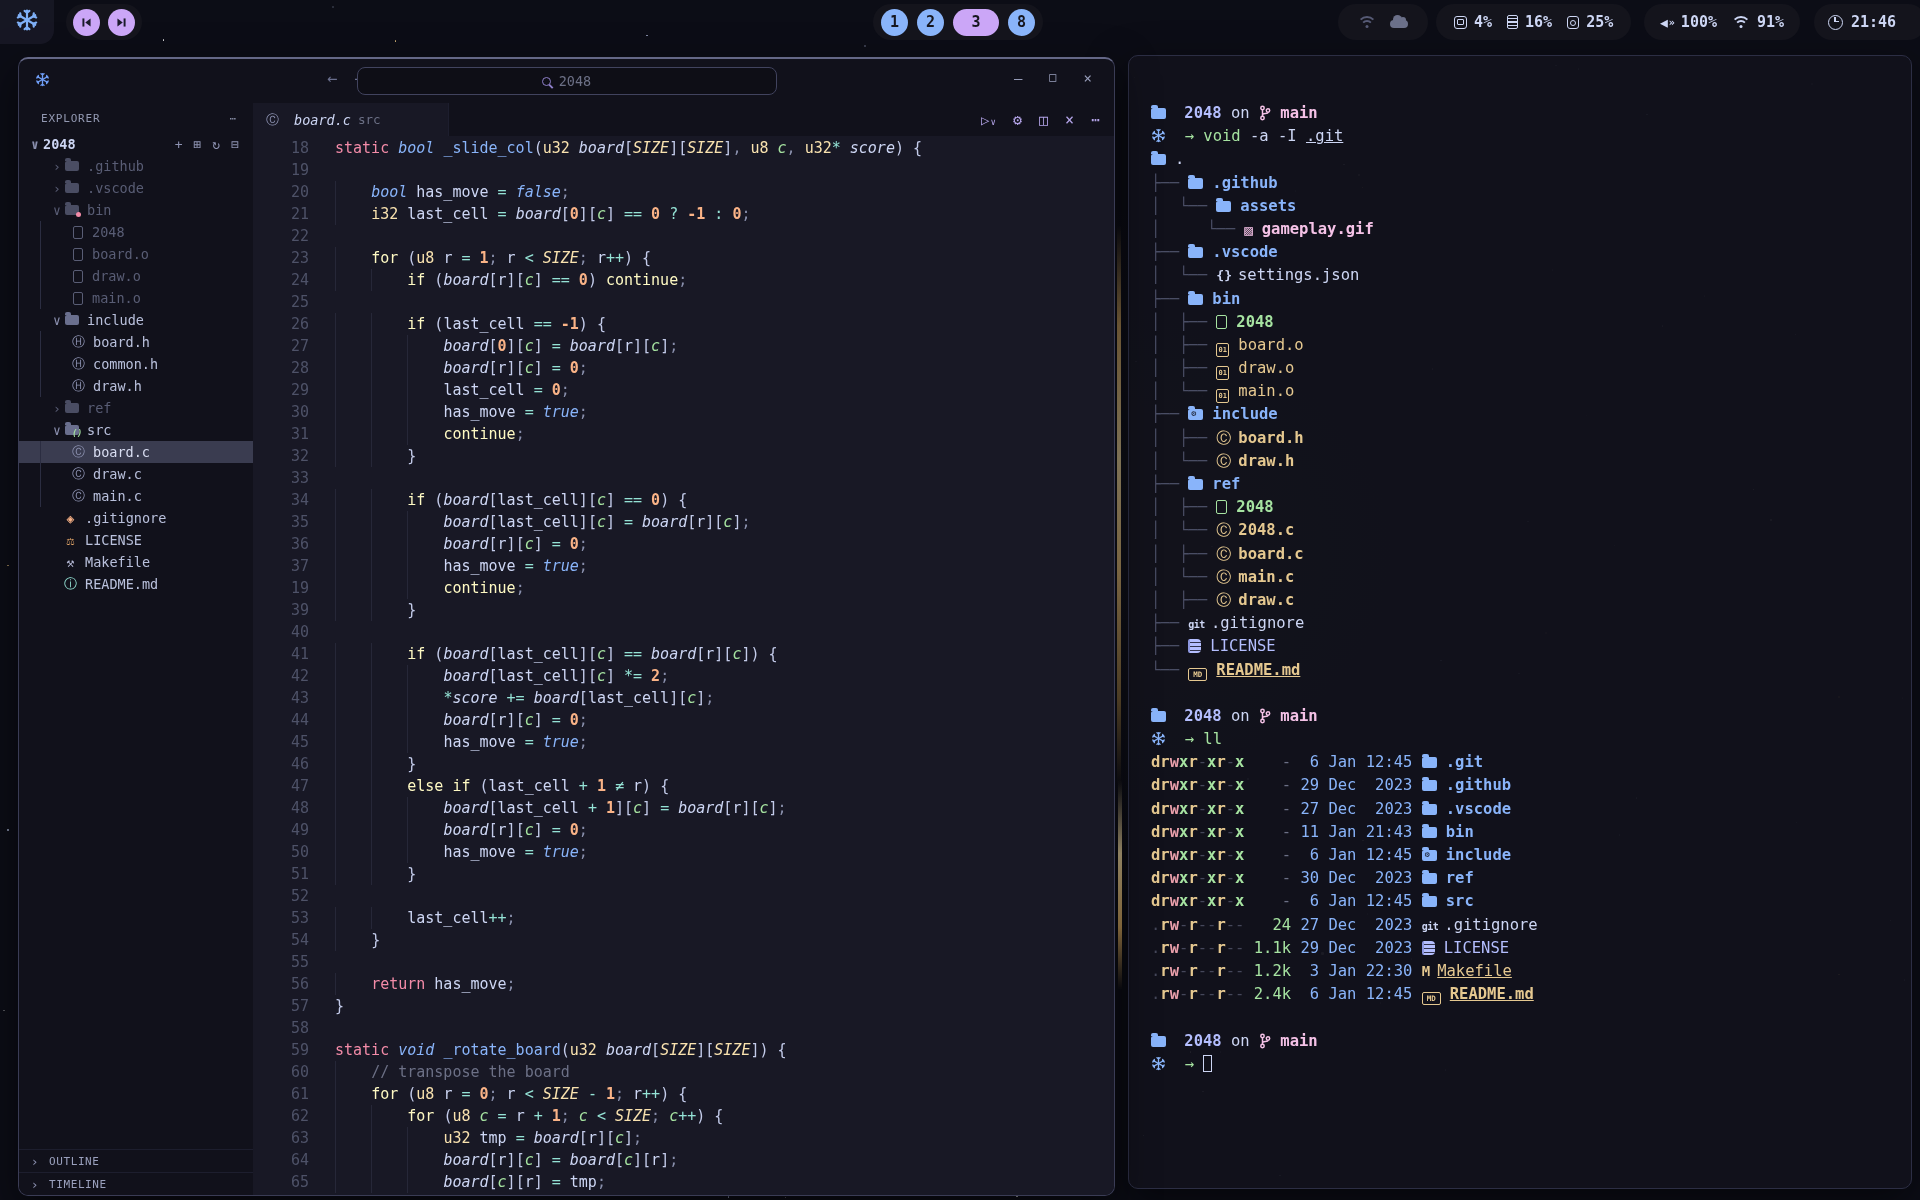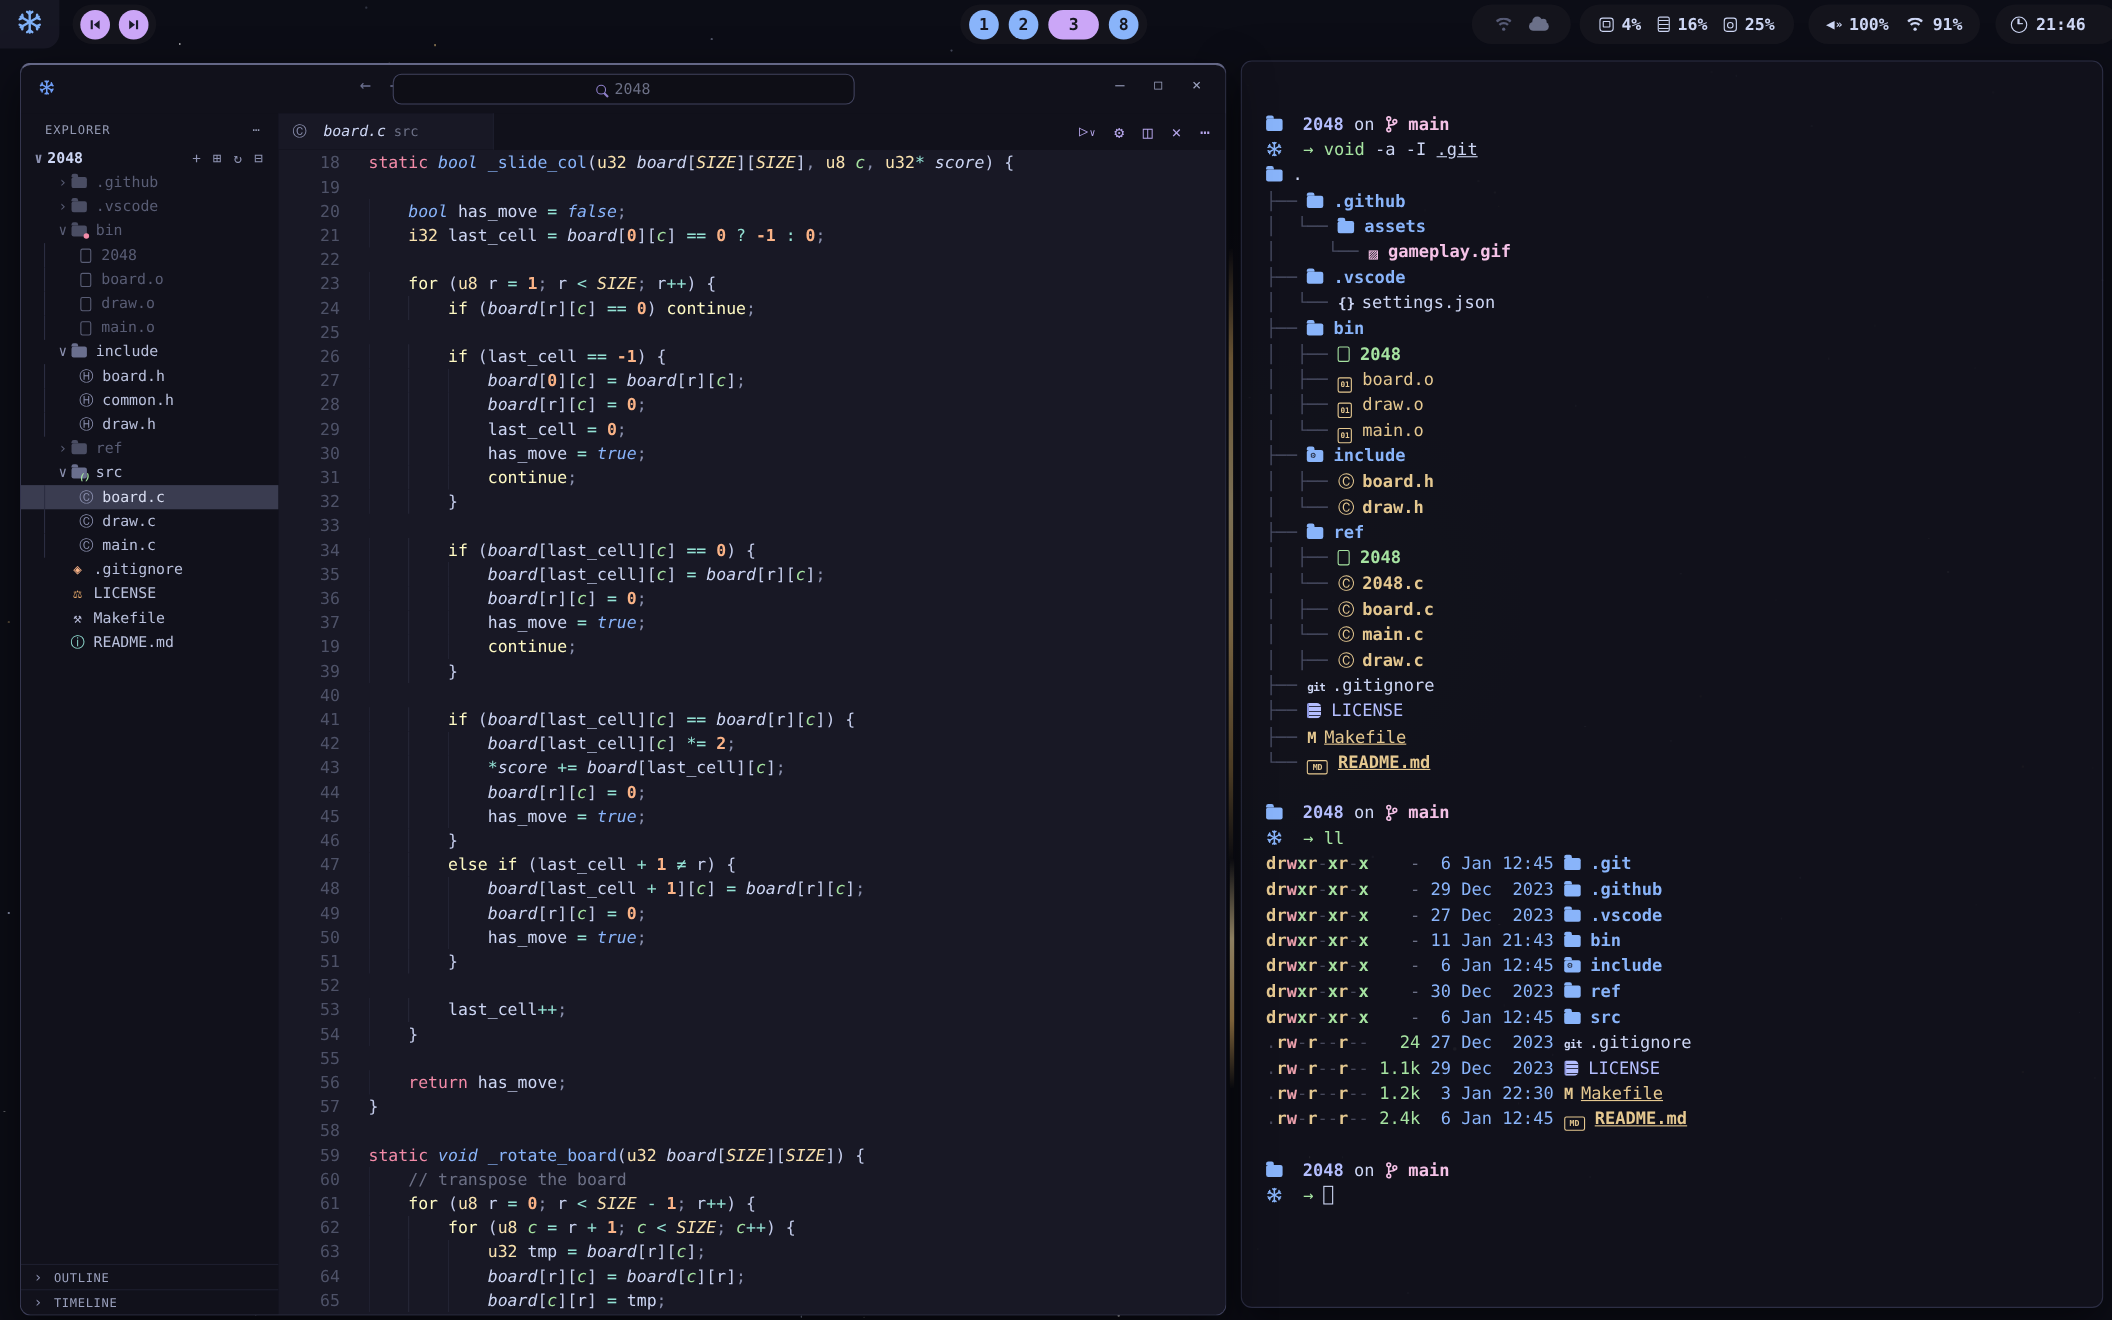--- a/index.html
+++ b/index.html
@@ -724,21 +724,20 @@
     <div class="tl"><span class="con">│  ├── </span><span class="ctan">Ⓒ</span><span class="tanb">board.h</span></div>
     <div class="tl"><span class="con">│  └── </span><span class="ctan">Ⓒ</span><span class="tanb">draw.h</span></div>
     <div class="tl"><span class="con">├── </span><span class="tfold"></span><span class="dirb">ref</span></div>
     <div class="tl"><span class="con">│  ├── </span><span class="tico filegrn"></span><span class="grnb">2048</span></div>
     <div class="tl"><span class="con">│  └── </span><span class="ctan">Ⓒ</span><span class="tanb">2048.c</span></div>
     <div class="tl"><span class="con">│  ├── </span><span class="ctan">Ⓒ</span><span class="tanb">board.c</span></div>
     <div class="tl"><span class="con">│  └── </span><span class="ctan">Ⓒ</span><span class="tanb">main.c</span></div>
     <div class="tl"><span class="con">│  ├── </span><span class="ctan">Ⓒ</span><span class="tanb">draw.c</span></div>
     <div class="tl"><span class="con">├── </span><span class="gittext">git</span><span class="w">.gitignore</span></div>
     <div class="tl"><span class="con">├── </span><span class="tico booki"></span><span class="lav">LICENSE</span></div>
-    <div class="tl"><span class="con">├── </span><span class="mtan">M</span><span class="tanu">Makefile</span></div>
     <div class="tl"><span class="con">└── </span><span class="tico mdtan">MD</span><span class="tanbu">README.md</span></div>
     <div class="tl">&nbsp;</div>
     <div class="tl"><span class="tfold"></span><span class="lavb"> 2048 </span><span class="w">on </span><span><svg width="12" height="16" viewBox="0 0 12 16" style="vertical-align:-3px" fill="none" stroke="#f5c2e7" stroke-width="1.5">
           <circle cx="3.5" cy="3" r="1.7"></circle>
           <circle cx="3.5" cy="13" r="1.7"></circle>
           <circle cx="9" cy="5.5" r="1.7"></circle>
           <path d="M3.5 4.7 V11.3 M3.5 10 C3.5 7.5 9 9.5 9 7.2"></path>
         </svg></span><span class="pnkb"> main</span></div>
     <div class="tl"><span style="vertical-align: -2px;"><svg width="15" height="15" viewBox="0 0 24 24" fill="none" stroke="#89b4fa" stroke-width="2.2" stroke-linecap="round">
           <g transform="rotate(0 12 12)">

